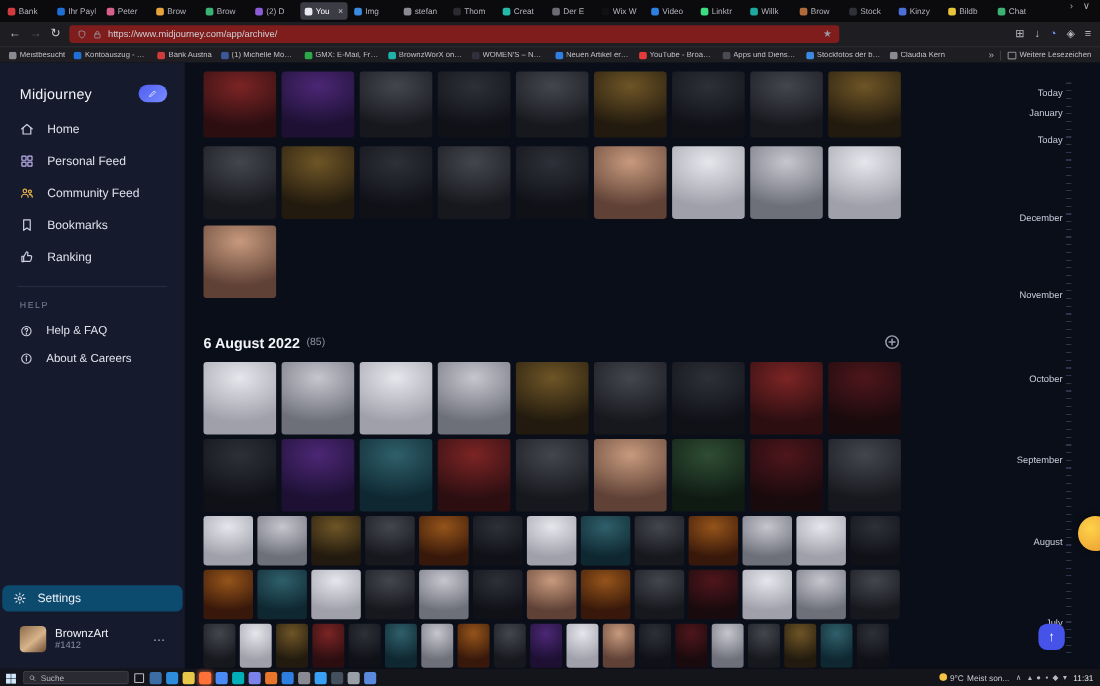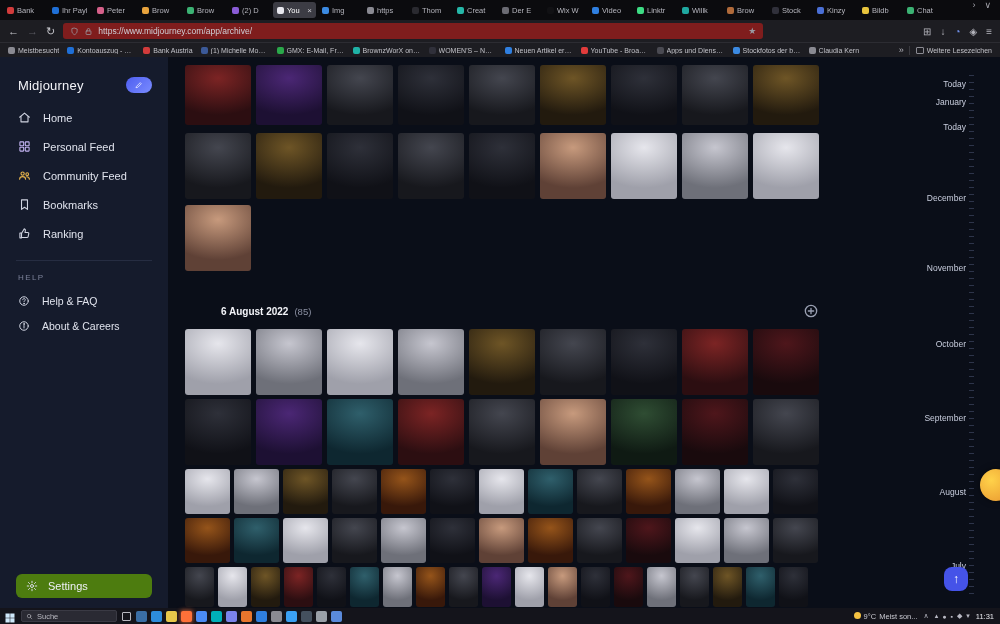--- a/index.html
+++ b/index.html
@@ -50,36 +50,36 @@
   .edit-pill{width:26px;height:16px;border-radius:9px;background:linear-gradient(135deg,#4e5ef0,#7a8cff);
     display:flex;align-items:center;justify-content:center;color:#fff;cursor:pointer;}
   .edit-pill .icn{width:8px;height:8px;}
   .nav-item{display:flex;align-items:center;gap:12px;height:29px;padding:0 18px;color:#dfe2ec;font-size:11px;cursor:pointer;}
   .nav-item .icn{width:13px;height:13px;color:#cfd3e0;flex:none;}
   #helpnav .nav-item{height:25px;font-size:10.5px;}
   #helpnav .nav-item .icn{width:12px;height:12px;}
   .divider{height:1px;background:#262d42;margin:12px 16px 0;}
   .help-label{font-size:8px;color:#7b8199;letter-spacing:1.4px;padding:12px 18px 6px;}
   .spacer{flex:1;}
-  .settings-row{display:flex;align-items:center;gap:10px;height:24px;margin:0 16px 10px;padding:0 10px;
-    background:#4d7c0f;border-radius:6px;color:#eef0f6;font-size:11px;cursor:pointer;}
+  .settings-row{display:flex;align-items:center;gap:10px;height:24px;margin:0 2px 10px;padding:0 10px;
+    background:#0c4a6e;border-radius:6px;color:#eef0f6;font-size:11px;cursor:pointer;}
   .settings-row .icn{width:12px;height:12px;color:#d8dbe6;}
   .user-row{display:flex;align-items:center;gap:8px;margin:0 10px 12px;padding:0 8px;height:30px;cursor:pointer;}
   .avatar{width:24px;height:24px;border-radius:4px;flex:none;background:linear-gradient(140deg,#8a6a4a,#d8b48a 55%,#6a4a34);}
   .user-meta{display:flex;flex-direction:column;line-height:1.15;flex:1;}
   .uname{font-size:10.5px;color:#f0f1f6;}
   .utag{font-size:8.5px;color:#8b91a8;}
   .umenu{color:#aab0c4;font-size:11px;}
 
   .mainarea{position:absolute;left:168px;top:0;bottom:0;right:0;overflow:hidden;}
   .gridwrap{position:absolute;left:17px;top:8px;width:640px;}
   .thumb-row{display:flex;}
   .thumb{border-radius:3px;flex:none;cursor:pointer;}
   .dateheading{display:flex;align-items:center;margin-top:30px;height:20px;width:634px;}
-  .dh-text{font-size:10px;font-weight:700;color:#f3f4f9;margin-left:36px;}
+  .dh-text{font-size:13px;font-weight:700;color:#f3f4f9;}
   .dh-count{font-size:9.5px;color:#8b90a2;margin-left:6px;}
   .dh-action{margin-left:auto;width:16px;height:16px;color:#9aa0b2;cursor:pointer;}
   .dh-action .icn{width:16px;height:16px;display:block;}
 
   .ticks{position:absolute;right:26px;top:18px;bottom:14px;width:5px;opacity:.75;
     background:repeating-linear-gradient(to bottom,#39415a 0 1px,transparent 1px 7px);}
   #timeline{position:absolute;top:0;right:34px;width:80px;height:100%;pointer-events:none;}
   .tl-label{position:absolute;right:0;font-size:8.5px;color:#c9cede;pointer-events:auto;cursor:pointer;}
 
   .scrolltop{position:absolute;left:944px;top:510px;width:24px;height:24px;border-radius:8px;border:none;
@@ -141,21 +141,21 @@
           <span class="fav" style="background: rgb(232, 232, 238);"></span>
           <span class="t">You</span>
           <span class="x">×</span>
         </div>
         <div class="tab">
           <span class="fav" style="background: rgb(59, 138, 226);"></span>
           <span class="t">Img</span>
         </div>
         <div class="tab">
           <span class="fav" style="background: rgb(138, 138, 146);"></span>
-          <span class="t">https</span>
+          <span class="t">stefan</span>
         </div>
         <div class="tab">
           <span class="fav" style="background: rgb(42, 42, 48);"></span>
           <span class="t">Thom</span>
         </div>
         <div class="tab">
           <span class="fav" style="background: rgb(37, 183, 168);"></span>
           <span class="t">Creat</span>
         </div>
         <div class="tab">
@@ -381,20 +381,28 @@
         </nav>
       <div class="spacer"></div>
       <div class="settings-row">
         <span class="icn" id="ic-gear">
             <svg viewBox="0 0 24 24" fill="none" stroke="currentColor" stroke-width="2" stroke-linecap="round" stroke-linejoin="round">
               <circle cx="12" cy="12" r="3"></circle>
               <path d="M12 2.5v3M12 18.5v3M2.5 12h3M18.5 12h3M5 5l2.1 2.1M16.9 16.9L19 19M19 5l-2.1 2.1M7.1 16.9L5 19"></path>
             </svg>
           </span>
         <span>Settings</span>
+      </div>
+      <div class="user-row">
+        <span class="avatar"></span>
+        <span class="user-meta">
+          <span class="uname">BrownzArt</span>
+          <span class="utag">#1412</span>
+        </span>
+        <span class="umenu">⋯</span>
       </div>
     </aside>
 
     <main class="mainarea">
       <div class="gridwrap">
         <div id="gridtop">
             <div class="thumb-row" style="margin-top: 0px; gap: 5px;">
               <div class="thumb" style="width: 66px; height: 60px; background: radial-gradient(120% 85% at 50% 22%, rgb(124, 36, 36) 0%, rgb(44, 14, 17) 72%);"></div>
               <div class="thumb" style="width: 66px; height: 60px; background: radial-gradient(120% 85% at 50% 22%, rgb(75, 39, 117) 0%, rgb(29, 16, 51) 72%);"></div>
               <div class="thumb" style="width: 66px; height: 60px; background: radial-gradient(120% 85% at 50% 22%, rgb(68, 70, 79) 0%, rgb(23, 24, 29) 72%);"></div>

